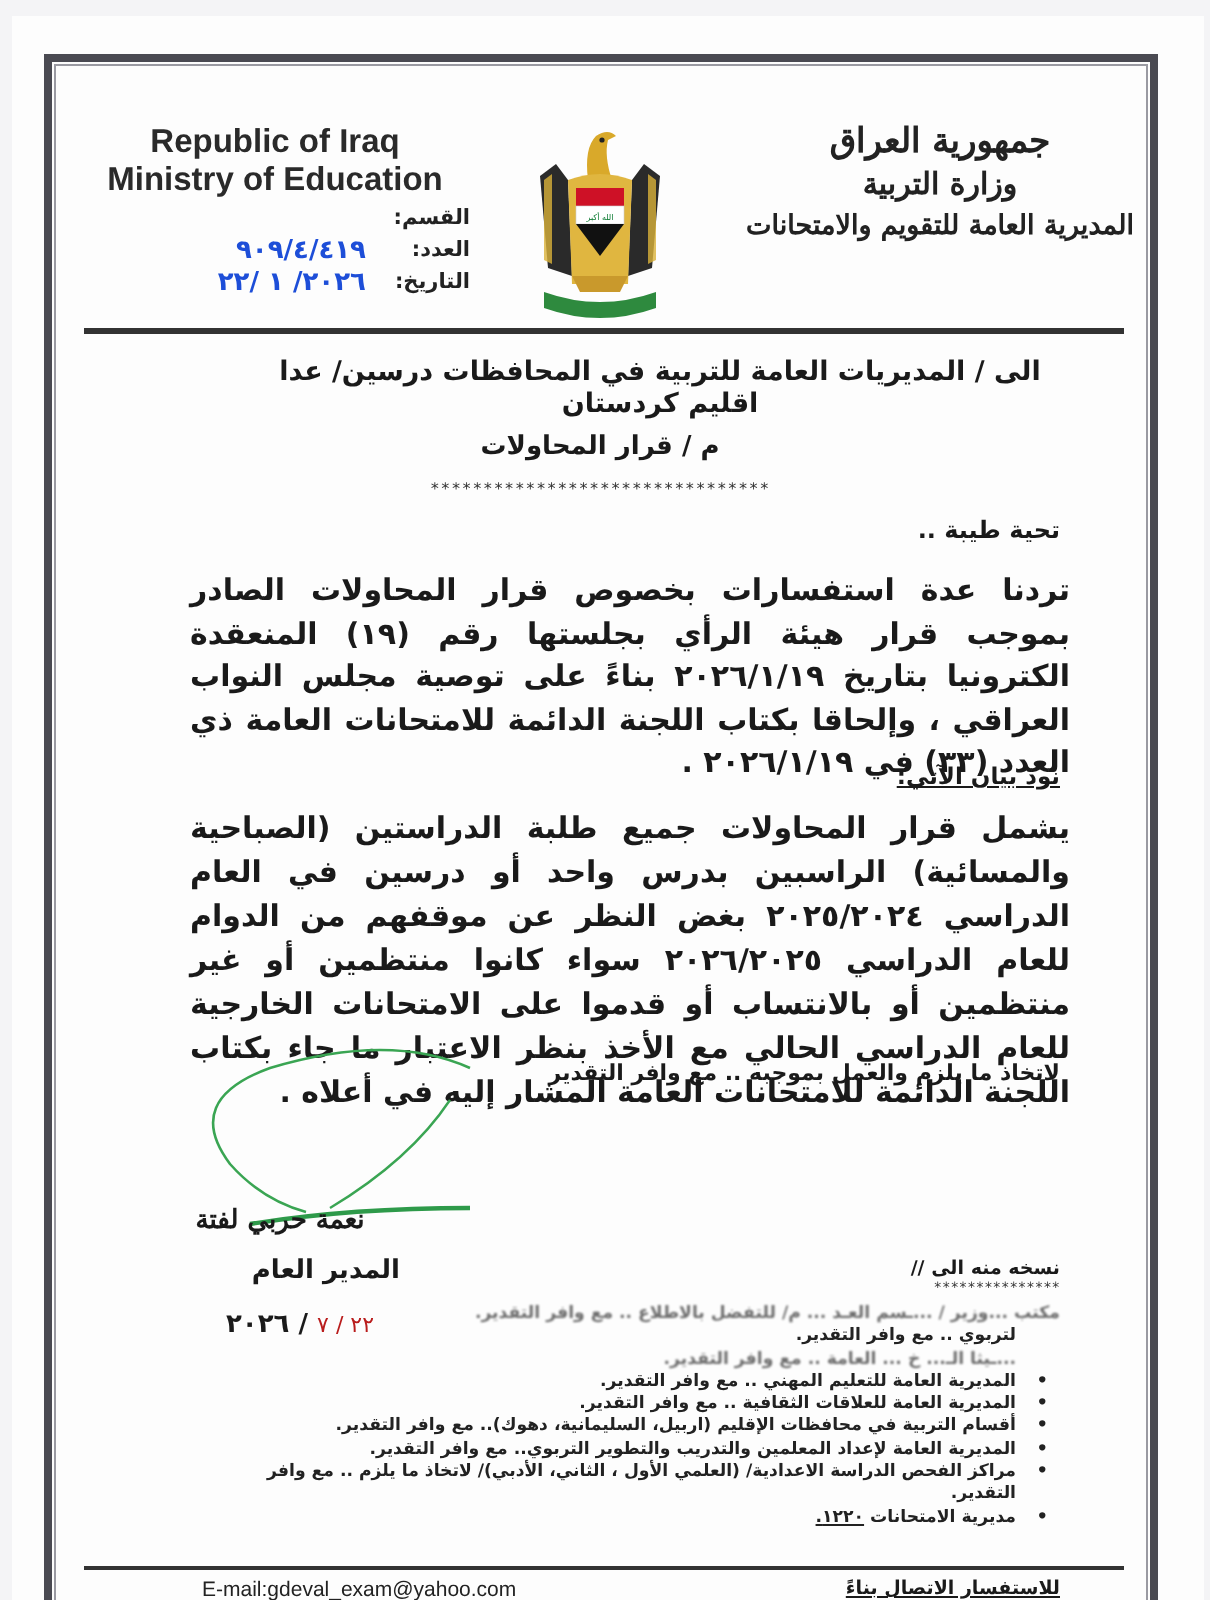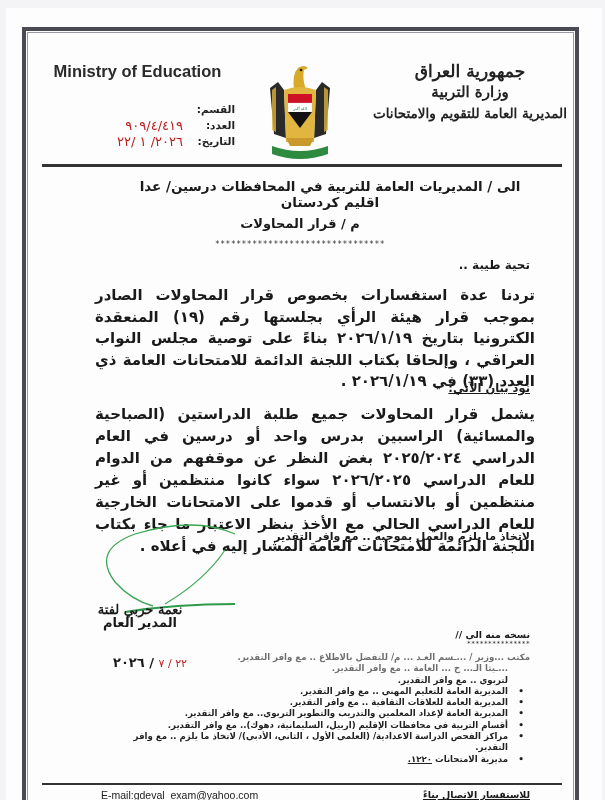--- a/index.html
+++ b/index.html
@@ -21,21 +21,21 @@
 
   
   .hdr-en {
     position: absolute; left: 50px; top: 62px; width: 175px;
     font-family: "Liberation Sans", sans-serif; font-weight: bold;
     font-size: 16.5px; line-height: 19px; color: #2a2a2a; text-align: center;
   }
   .meta { position: absolute; left: 55px; top: 101px; width: 180px; direction: rtl; }
   .meta-row { display: flex; align-items: center; height: 16px; font-size: 10.5px; font-weight: bold; color: #222; }
   .meta-row .lbl { width: 46px; text-align: right; }
-  .meta-row .val { font-family: "DejaVu Sans", sans-serif; font-weight: normal; font-size: 13px; color: #b91c1c; letter-spacing: 1px; padding-right: 6px; }
+  .meta-row .val { font-family: "DejaVu Sans", sans-serif; font-weight: bold; font-size: 13px; color: #1d4ed8; letter-spacing: 1px; padding-right: 6px; }
 
   .emblem { position: absolute; left: 264px; top: 60px; width: 72px; height: 104px; }
 
   .hdr-ar {
     position: absolute; left: 370px; top: 60px; width: 200px; direction: rtl;
     text-align: center; font-family: "DejaVu Serif", serif; font-weight: bold; color: #222;
   }
   .hdr-ar .l1 { font-size: 17px; line-height: 22px; }
   .hdr-ar .l2 { font-size: 15px; line-height: 20px; }
   .hdr-ar .l3 { font-size: 13.5px; line-height: 22px; letter-spacing: -0.5px; }
@@ -51,21 +51,21 @@
 
   .para { position: absolute; left: 95px; width: 440px; font-size: 15px; font-weight: bold; line-height: 21.5px; text-align: justify; text-align-last: right; direction: rtl; }
   .p1 { top: 285px; }
   .notice { position: absolute; left: 380px; top: 381px; width: 150px; font-size: 11.5px; font-weight: bold; text-decoration: underline; }
   .p2 { top: 403px; line-height: 22px; }
   .closing { position: absolute; left: 240px; top: 530px; width: 290px; font-size: 11px; font-weight: bold; }
 
   
   .sig-svg { position: absolute; left: 95px; top: 520px; width: 150px; height: 100px; }
   .sig-name { position: absolute; left: 80px; top: 602px; width: 120px; text-align: center; font-size: 13px; font-weight: bold; font-family: "DejaVu Serif", serif; direction: rtl; }
-  .sig-title { position: absolute; left: 80px; top: 615px; width: 120px; text-align: center; font-size: 13px; font-weight: bold; direction: rtl; }
+  .sig-title { position: absolute; left: 80px; top: 628px; width: 120px; font-size: 13px; font-weight: bold; direction: rtl; }
   .sig-date { position: absolute; left: 90px; top: 655px; width: 120px; text-align: center; font-size: 13px; font-weight: bold; direction: rtl; }
   .sig-date .hand { color: #b91c1c; font-weight: normal; font-size: 11px; }
 
   
   .cc-head { position: absolute; left: 430px; top: 629px; width: 100px; font-size: 9.5px; font-weight: bold; }
   .cc-stars { position: absolute; left: 430px; top: 640px; width: 100px; font-size: 7px; font-family: "DejaVu Sans Mono", monospace; text-align: right; color: #333; }
   .cc-list { position: absolute; left: 120px; top: 652px; width: 410px; direction: rtl; font-size: 8.6px; font-weight: bold; line-height: 11.3px; color: #222; }
   .cc-list .plain { padding-right: 0; }
   .cc-list .ind { padding-right: 22px; }
   .cc-list .bul { position: relative; padding-right: 22px; }
@@ -78,20 +78,21 @@
   .foot-right { position: absolute; left: 420px; top: 789px; width: 110px; font-size: 9.5px; font-weight: bold; text-decoration: underline; }
 </style>
 </head>
 <body>
 
 <div class="page"></div>
 <div class="frame-outer"></div>
 <div class="frame-inner"></div>
 
 <div class="hdr-en">
+  <div>Republic of Iraq</div>
   <div>Ministry of Education</div>
 </div>
 
 <div class="meta">
   <div class="meta-row">
     <span class="lbl">القسم:</span>
     <span class="val"></span>
   </div>
   <div class="meta-row">
     <span class="lbl">العدد:</span>
@@ -152,26 +153,26 @@
 <div class="sig-title">المدير العام</div>
 <div class="sig-date">
   <span class="hand">٢٢ / ٧</span>
   <span>/ ٢٠٢٦</span>
 </div>
 
 <div class="cc-head rtl">نسخه منه الى //</div>
 <div class="cc-stars">***************</div>
 <div class="cc-list">
   <div class="plain blur">مكتب ...وزير / ...ـسم العـد ... م/ للتفضل بالاطلاع .. مع وافر التقدير.</div>
+  <div class="ind">لتربوي .. مع وافر التقدير.</div>
   <div class="ind blur">...ـيثا الـ... خ ... العامة .. مع وافر التقدير.</div>
-  <div class="ind">لتربوي .. مع وافر التقدير.</div>
   <div class="bul">المديرية العامة للتعليم المهني .. مع وافر التقدير.</div>
   <div class="bul">المديرية العامة للعلاقات الثقافية .. مع وافر التقدير.</div>
+  <div class="bul">أقسام التربية في محافظات الإقليم (اربيل، السليمانية، دهوك).. مع وافر التقدير.</div>
   <div class="bul">المديرية العامة لإعداد المعلمين والتدريب والتطوير التربوي.. مع وافر التقدير.</div>
-  <div class="bul">أقسام التربية في محافظات الإقليم (اربيل، السليمانية، دهوك).. مع وافر التقدير.</div>
   <div class="bul">مراكز الفحص الدراسة الاعدادية/ (العلمي الأول ، الثاني، الأدبي)/ لاتخاذ ما يلزم .. مع وافر التقدير.</div>
   <div class="bul">
     <span>مديرية الامتحانات </span><span class="ul">١٢٢٠.</span>
   </div>
 </div>
 
 <div class="foot-rule"></div>
 <div class="foot-left">E-mail:gdeval_exam@yahoo.com</div>
 <div class="foot-right rtl">للاستفسار الاتصال بناءً على:</div>
 

